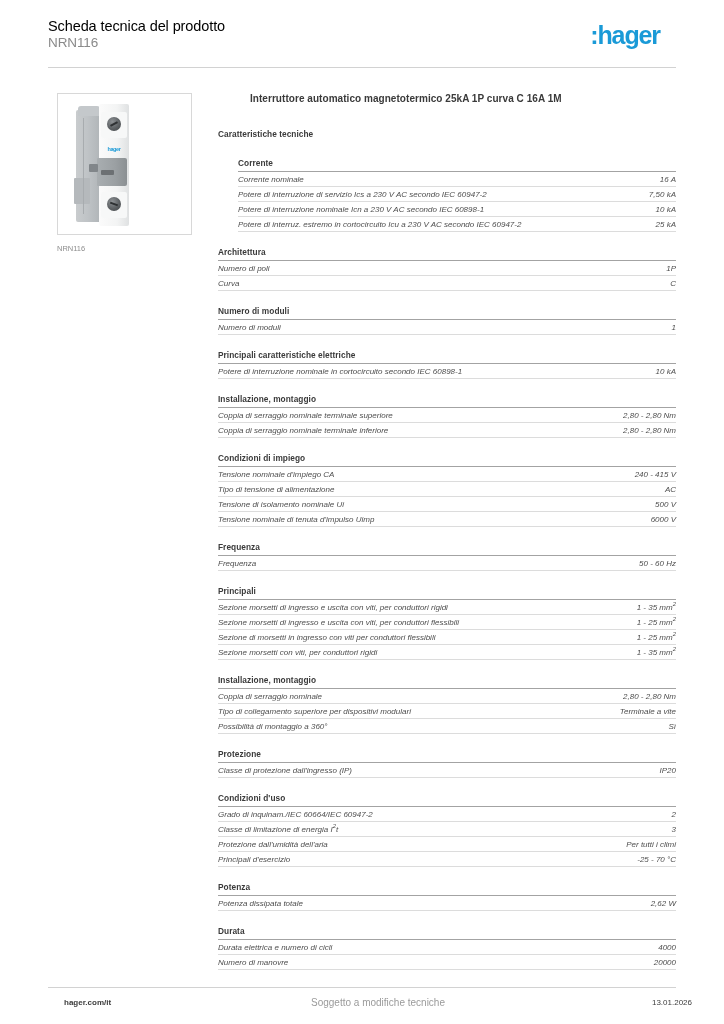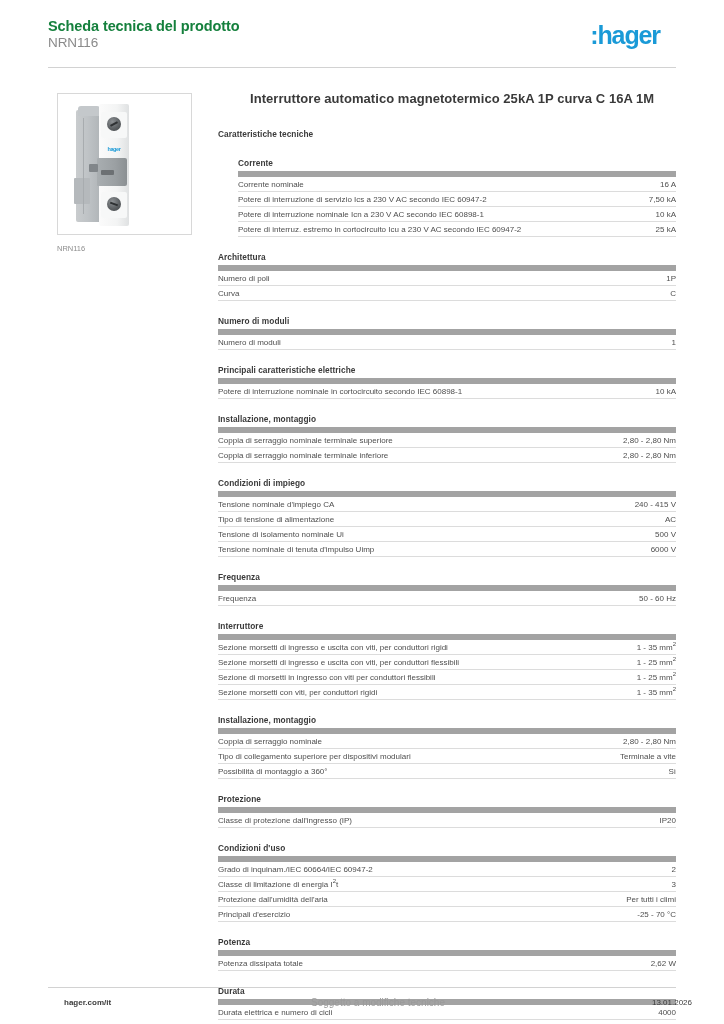--- a/index.html
+++ b/index.html
@@ -28,22 +28,22 @@
   
   .header {
     position: absolute;
     left: 48px;
     top: 18px;
     width: 628px;
     height: 50px;
   }
   .header-title {
     font-size: 14.5px;
-    font-weight: bold;
-    color: #15803d;
+    font-weight: normal;
+    color: #000000;
     letter-spacing: -0.1px;
     line-height: 17px;
     margin: 0;
   }
   .header-subtitle {
     font-size: 13.5px;
     font-weight: normal;
     color: #8a8a8a;
     line-height: 16px;
     margin: 0;
@@ -208,21 +208,21 @@
   }
 
   
   .content {
     position: absolute;
     left: 218px;
     top: 93px;
     width: 458px;
   }
   .product-title {
-    font-size: 13px;
+    font-size: 10px;
     font-weight: bold;
     color: #3a3a3a;
     line-height: 11px;
     margin: 0 0 0 0;
     letter-spacing: 0.05px;
     padding-left: 32px;
   }
   .specs-heading {
     font-size: 8.3px;
     font-weight: bold;
@@ -241,21 +241,22 @@
   }
   .section-title {
     font-size: 8.3px;
     font-weight: bold;
     color: #3a3a3a;
     line-height: 12px;
     padding-bottom: 2px;
     letter-spacing: 0.05px;
   }
   .rows {
-    border-top: 6px solid #a3a3a3;
+    border-top: 1px solid #a3a3a3;
+    font-style: italic;
   }
   .row {
     display: flex;
     justify-content: space-between;
     align-items: baseline;
     border-bottom: 1px solid #dcdcdc;
     height: 15px;
     line-height: 15px;
     box-sizing: border-box;
   }
@@ -446,21 +447,21 @@
         <div class="section">
           <div class="section-title">Frequenza</div>
           <div class="rows">
             <div class="row">
               <div class="row-label">Frequenza</div>
               <div class="row-value">50 - 60 Hz</div>
             </div>
           </div>
         </div>
         <div class="section">
-          <div class="section-title">Interruttore</div>
+          <div class="section-title">Principali</div>
           <div class="rows">
             <div class="row">
               <div class="row-label">Sezione morsetti di ingresso e uscita con viti, per conduttori rigidi</div>
               <div class="row-value"><span>1 - 35 mm</span><sup>2</sup></div>
             </div>
             <div class="row">
               <div class="row-label">Sezione morsetti di ingresso e uscita con viti, per conduttori flessibili</div>
               <div class="row-value"><span>1 - 25 mm</span><sup>2</sup></div>
             </div>
             <div class="row">

